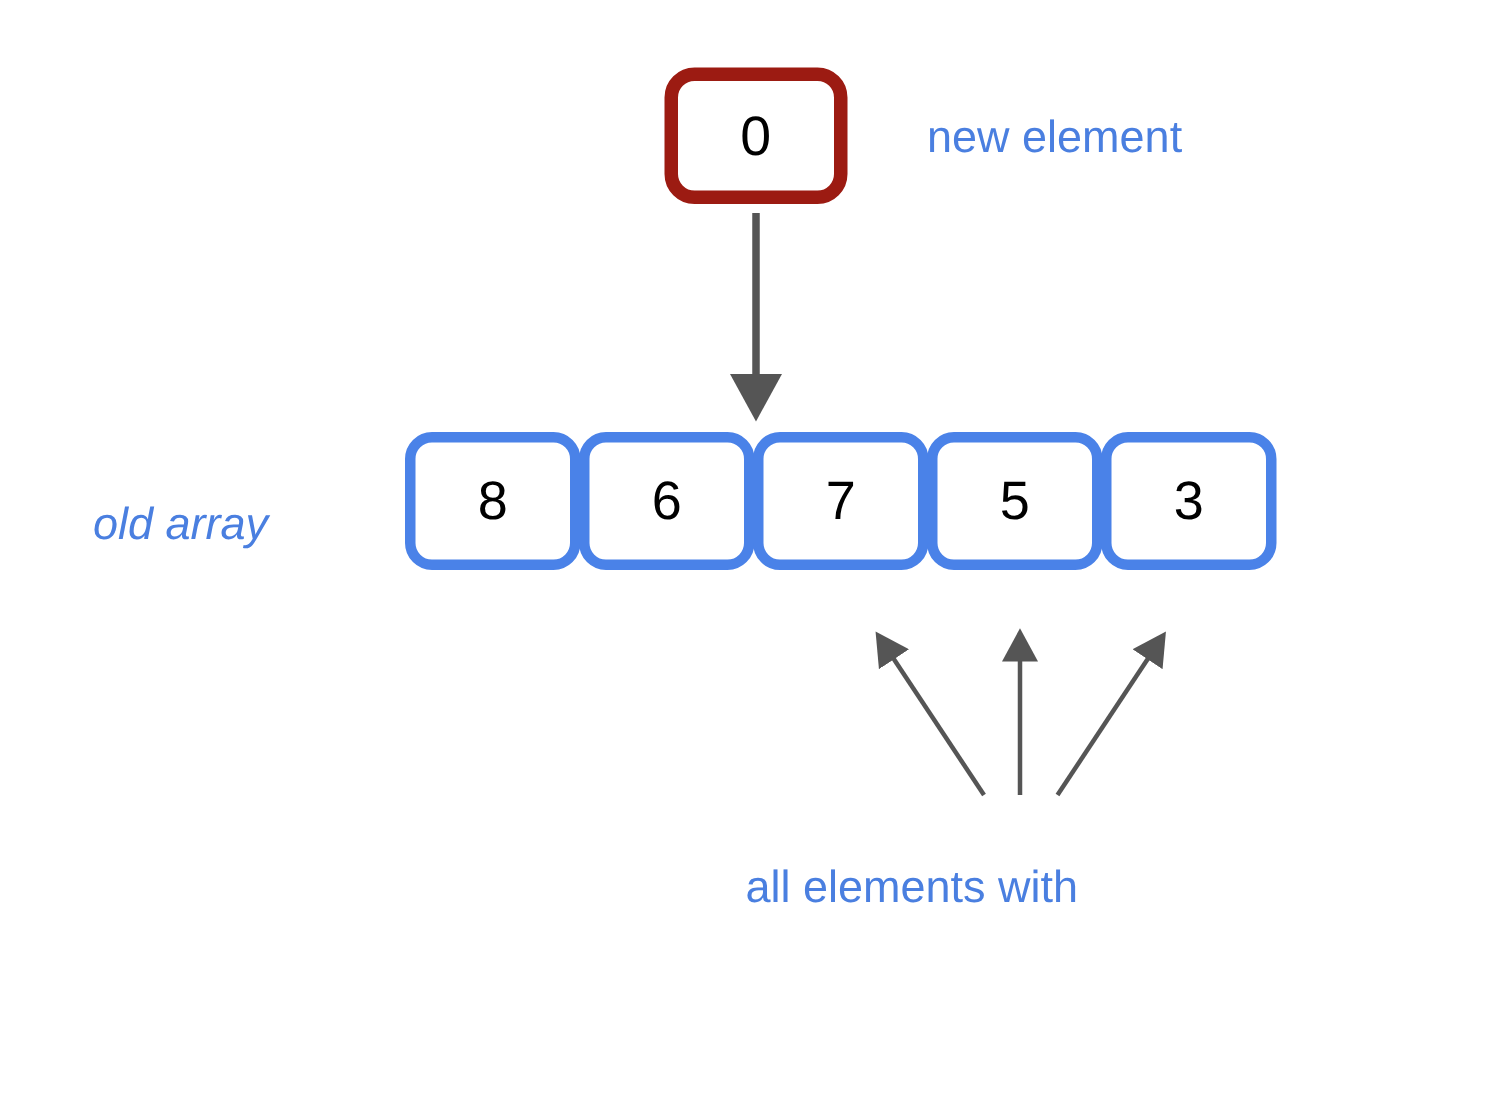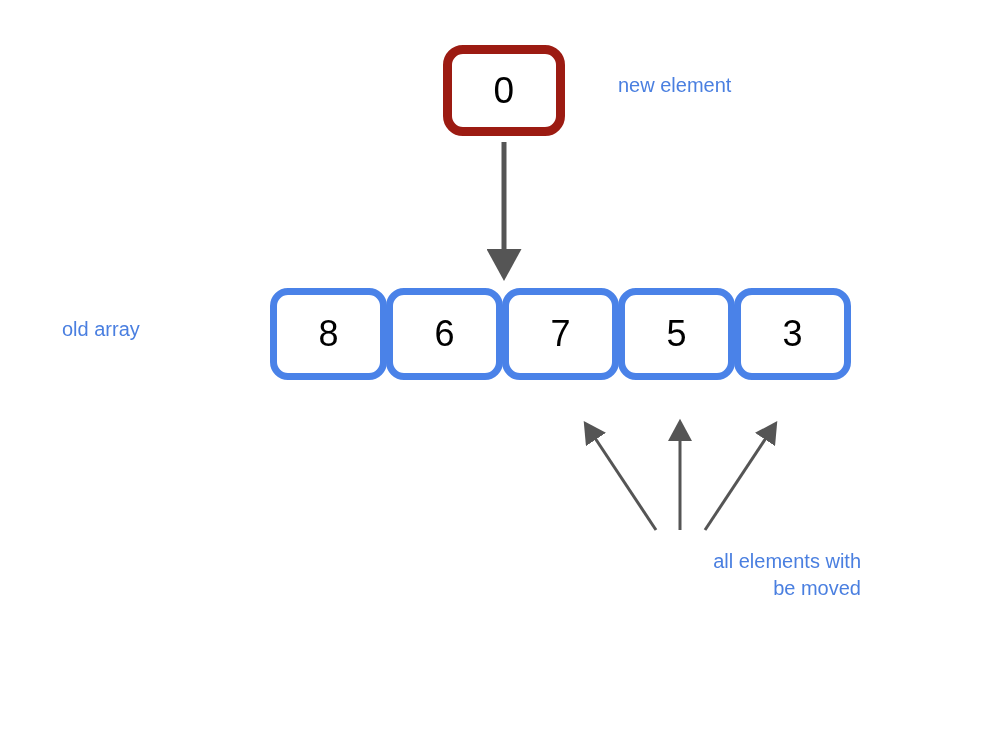--- a/index.html
+++ b/index.html
@@ -47,38 +47,39 @@
     font-size: 37px;
     color: #000000;
     line-height: 1;
     letter-spacing: 0.5px;
   }
 
   
   .label-blue {
     position: absolute;
     color: #4a7fe0;
-    font-size: 20px;
+    font-size: 30px;
     line-height: 1.18;
     white-space: nowrap;
     z-index: 3;
   }
   #new-element-label {
     left: 618px;
     top: 74px;
   }
   #old-array-label {
     left: 62px;
-    top: 318px;
+    top: 332px;
+    font-style: italic;
   }
   #moved-caption {
     left: 497px;
-    top: 548px;
+    top: 572px;
     width: 364px;
-    text-align: right;
+    text-align: left;
     white-space: normal;
     line-height: 1.33;
   }
 
   
   #old-array-row {
     position: absolute;
     left: 270px;
     top: 288px;
     display: flex;
@@ -151,16 +152,15 @@
     <div class="array-cell">
       <span class="array-value">5</span>
     </div>
     <div class="array-cell">
       <span class="array-value">3</span>
     </div>
   </div>
 
   <div class="label-blue" id="moved-caption">
     <div>all elements with</div>
-    <div>be moved</div>
   </div>
 
 </div>
 
 </body></html>

